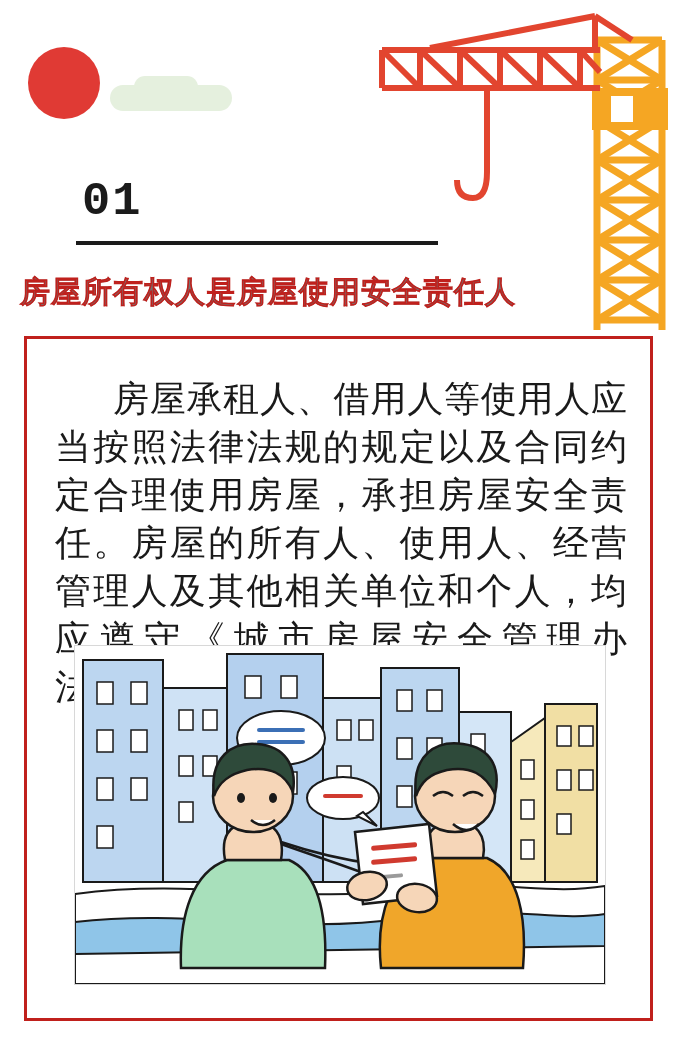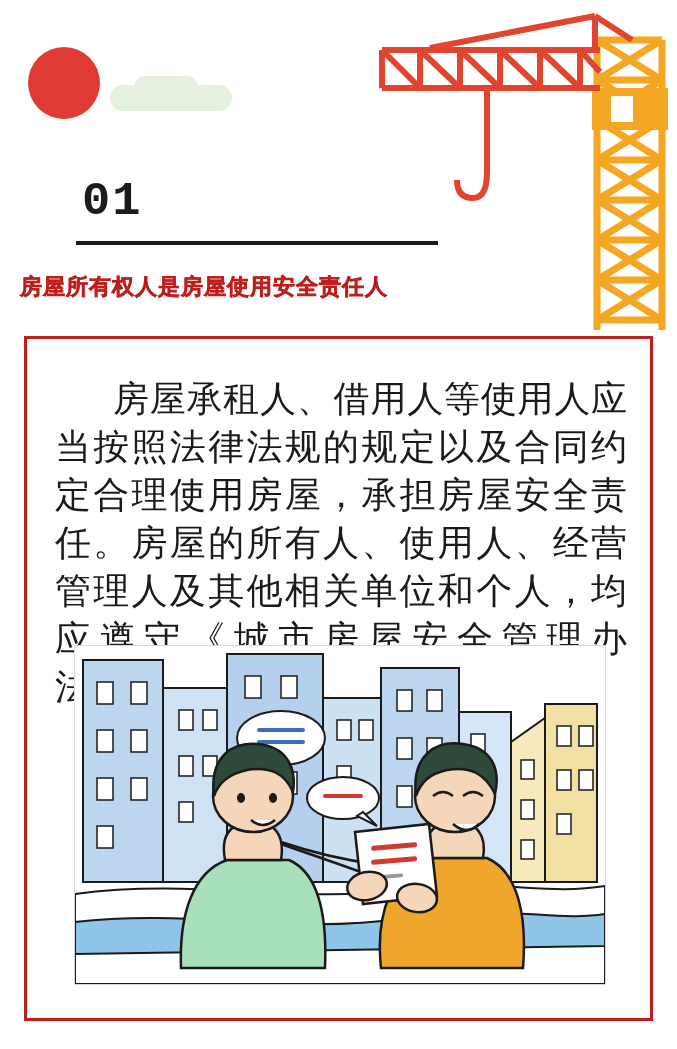--- a/index.html
+++ b/index.html
@@ -66,23 +66,23 @@
     left: 76px; top: 241px;
     width: 362px; height: 4px;
     background: #1b1b1b;
   }
   .title {
     position: absolute;
     left: 20px; top: 272px;
     width: 640px;
     font-family: "DejaVu Sans", sans-serif;
     font-weight: bold;
-    font-size: 22px;
+    font-size: 30px;
     letter-spacing: 1px;
-    color: #7f1d1d;
+    color: #737373;
     -webkit-text-stroke: 0.6px #c0201c;
     white-space: nowrap;
   }
 
   
   .card {
     position: absolute;
     left: 24px; top: 336px;
     width: 629px; height: 685px;
     border: 3px solid #c0201c;

